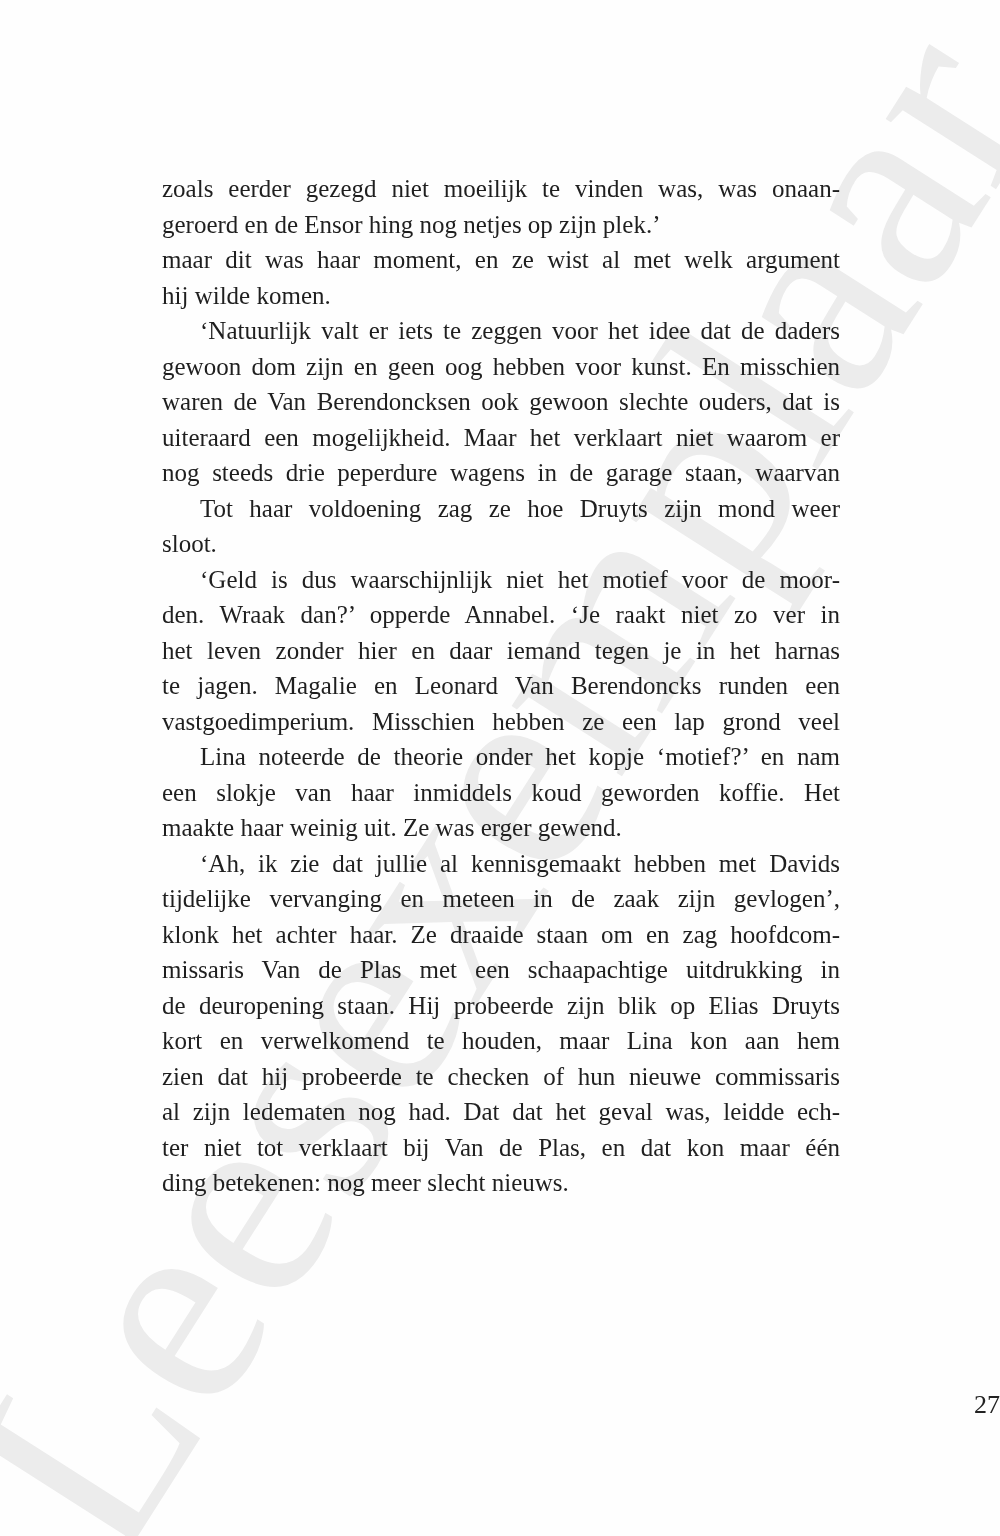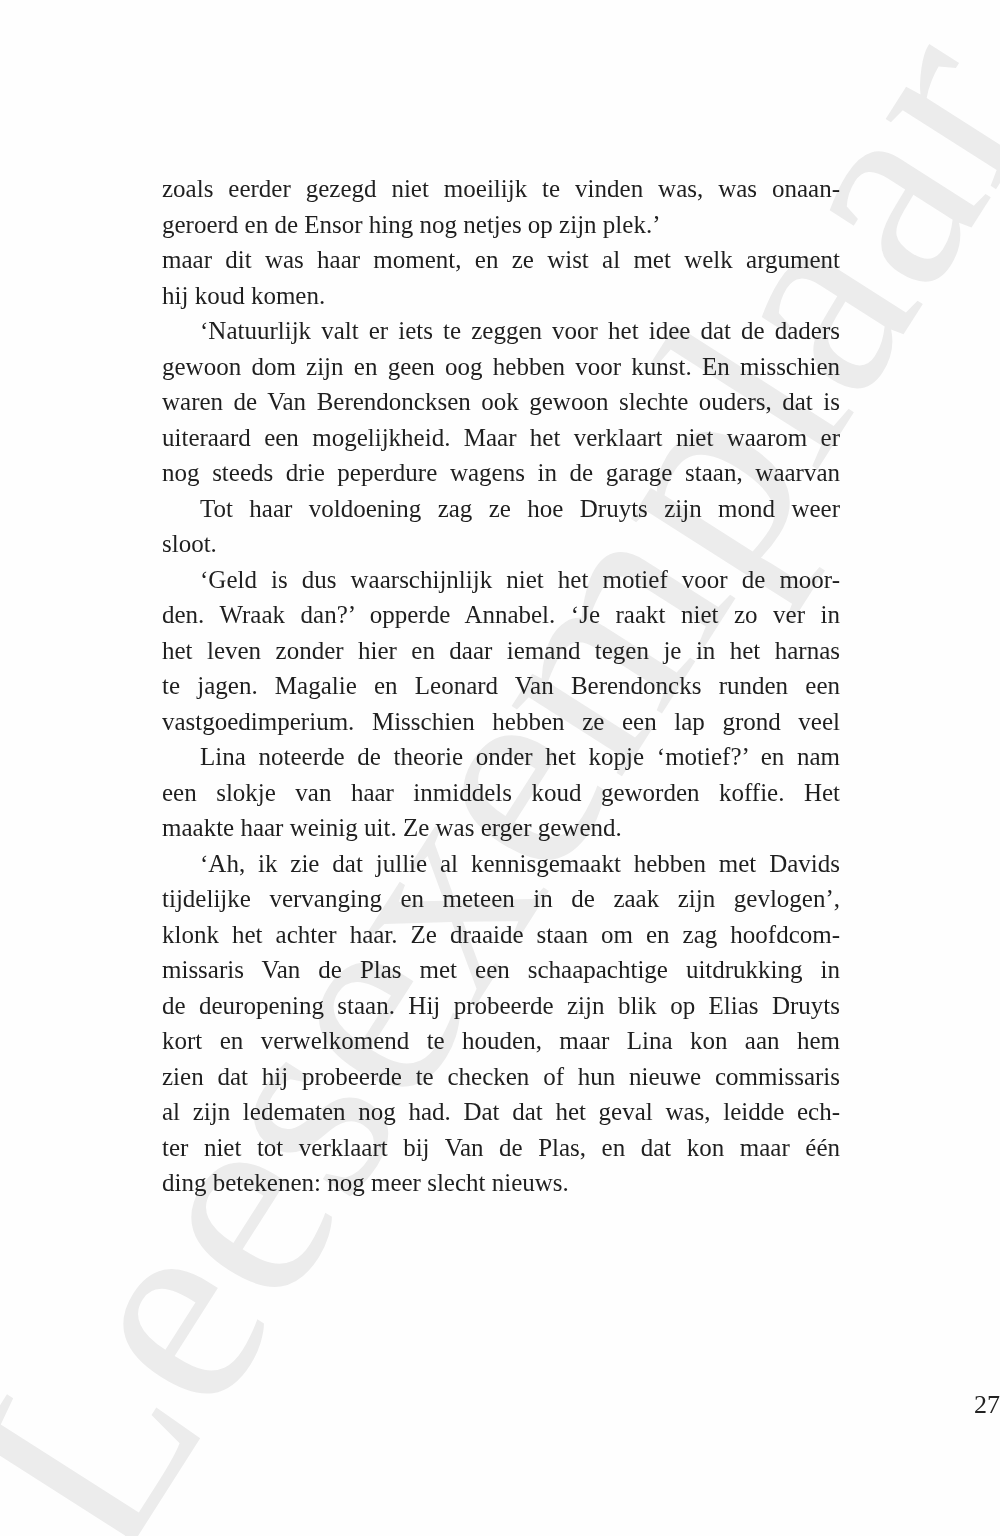--- a/index.html
+++ b/index.html
@@ -61,21 +61,21 @@
 </head>
 <body>
 
 <div class="page">
   <div class="watermark">Leesexemplaar</div>
 
   <main class="text-block">
       <div class="line">zoals eerder gezegd niet moeilijk te vinden was, was onaan-</div>
       <div class="line para-end">geroerd en de Ensor hing nog netjes op zijn plek.’</div>
       <div class="line">maar dit was haar moment, en ze wist al met welk argument</div>
-      <div class="line para-end">hij koud komen.</div>
+      <div class="line para-end">hij wilde komen.</div>
       <div class="line indent">‘Natuurlijk valt er iets te zeggen voor het idee dat de daders</div>
       <div class="line">gewoon dom zijn en geen oog hebben voor kunst. En misschien</div>
       <div class="line">waren de Van Berendoncksen ook gewoon slechte ouders, dat is</div>
       <div class="line">uiteraard een mogelijkheid. Maar het verklaart niet waarom er</div>
       <div class="line">nog steeds drie peperdure wagens in de garage staan, waarvan</div>
       <div class="line indent">Tot haar voldoening zag ze hoe Druyts zijn mond weer</div>
       <div class="line para-end">sloot.</div>
       <div class="line indent">‘Geld is dus waarschijnlijk niet het motief voor de moor-</div>
       <div class="line">den. Wraak dan?’ opperde Annabel. ‘Je raakt niet zo ver in</div>
       <div class="line">het leven zonder hier en daar iemand tegen je in het harnas</div>

